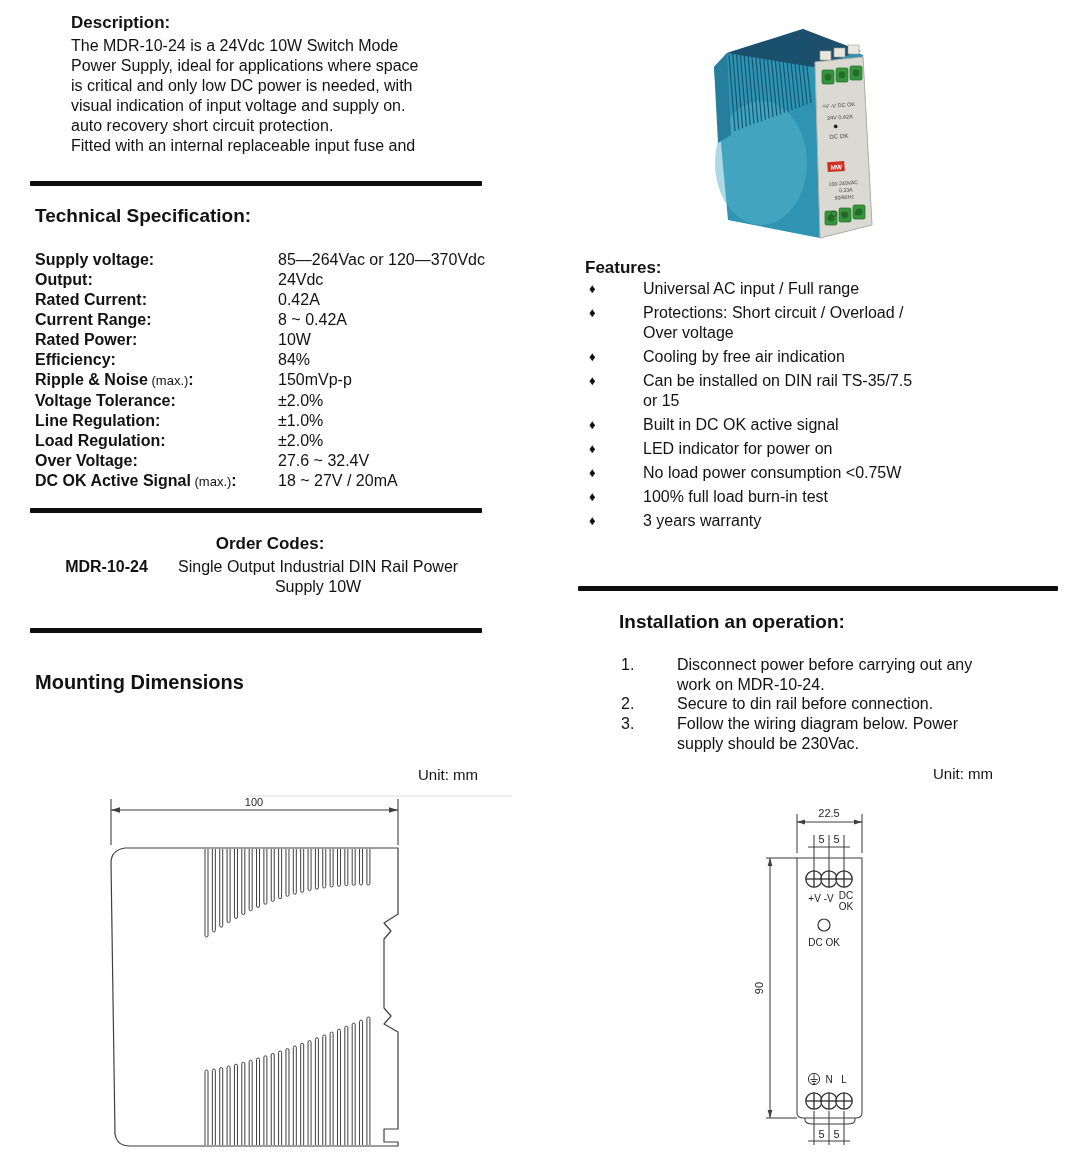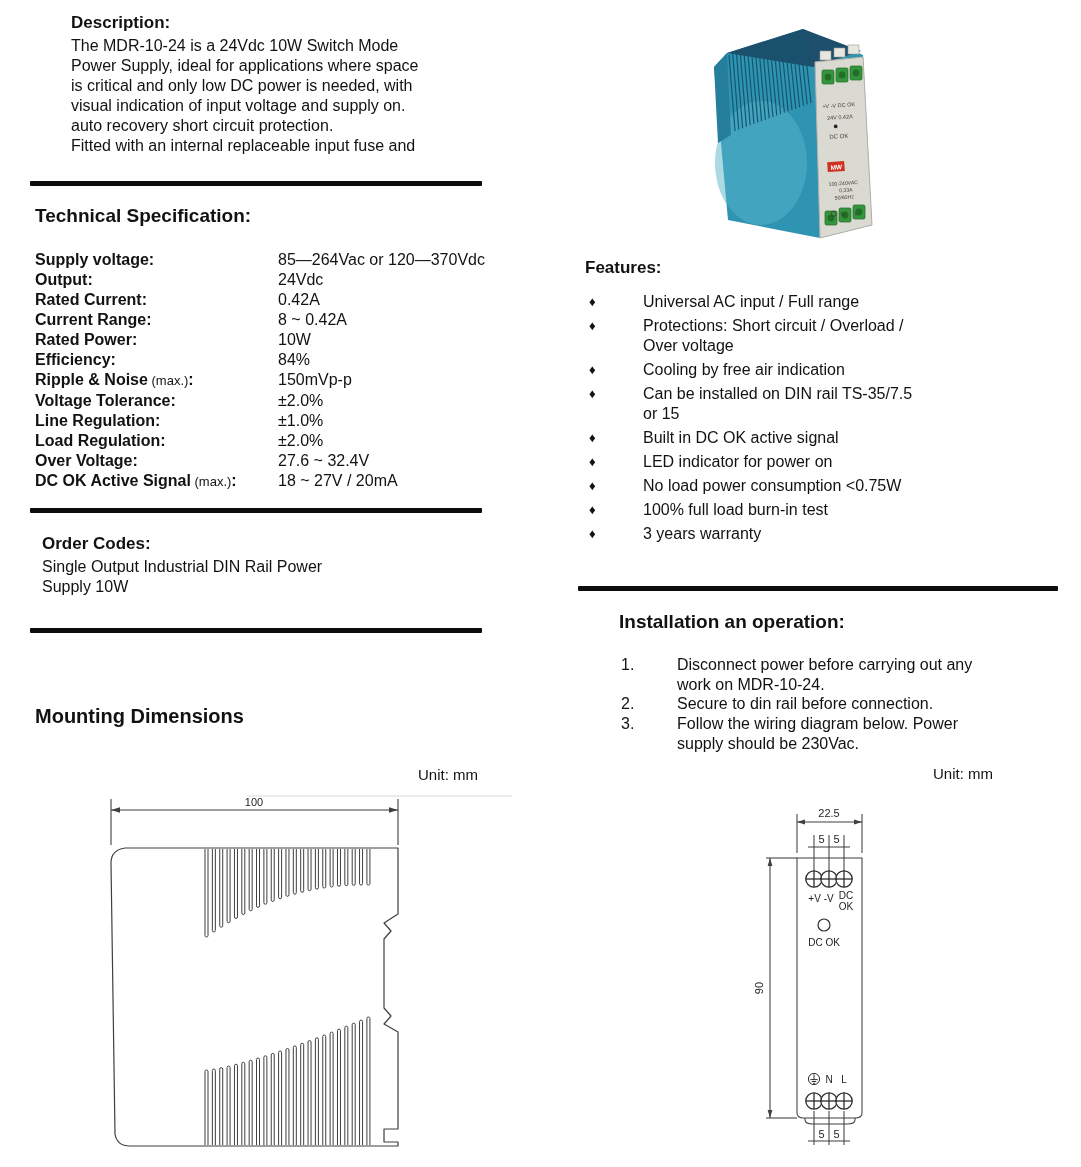--- a/index.html
+++ b/index.html
@@ -18,32 +18,32 @@
   #description{left:23px;top:13px;width:470px;margin-left:48px;}
   #description .h2{margin-bottom:3px;}
   
   #techspec-heading{left:35px;top:205px;}
   #spec-table{left:35px;top:250px;width:460px;}
   .spec-row{display:flex;font-size:16px;line-height:20px;}
   .spec-label{width:243px;flex:0 0 243px;font-weight:bold;}
   .spec-note{font-weight:normal;font-size:13px;}
   .spec-value{font-weight:normal;}
   
-  #ordercodes{left:42px;top:534px;width:470px;}
+  #ordercodes{left:35px;top:534px;width:470px;text-align:center;}
   #ordercodes .oc-row{display:flex;font-size:16px;line-height:20px;margin-top:3px;}
   #ordercodes .oc-code{width:143px;flex:0 0 143px;font-weight:bold;}
   #ordercodes .oc-desc{white-space:pre-line;}
   
-  #mounting-heading{left:35px;top:705px;}
+  #mounting-heading{left:35px;top:671px;}
   .unit-label{font-size:15px;}
   #unit-left{left:278px;top:766px;width:200px;text-align:right;}
   #unit-right{left:793px;top:765px;width:200px;text-align:right;}
   
   #features{left:585px;top:258px;width:480px;}
-  #features .h2{margin-bottom:14px;}
+  #features .h2{margin-bottom:1px;}
   .feat-item{position:relative;padding-left:58px;margin-bottom:4px;font-size:16px;line-height:20px;}
   .feat-bullet{position:absolute;left:4px;top:0px;font-size:13px;}
   .feat-text{white-space:pre-line;}
   
   #installation{left:619px;top:611px;width:480px;}
   #installation .h1{margin-bottom:22px;}
   .step-item{position:relative;padding-left:58px;font-size:16px;line-height:19.7px;}
   .step-num{position:absolute;left:2px;top:0;}
   .step-text{white-space:pre-line;}
   
@@ -123,20 +123,21 @@
       <span class="spec-label">DC OK Active Signal<span class="spec-note"> (max.)</span>:</span>
       <span class="spec-value">18 ~ 27V / 20mA</span>
     </div>
   </div>
 
 <div class="rule" style="left:30px;top:508px;width:452px;"></div>
 
 <section class="abs" id="ordercodes">
   <div class="h2">Order Codes:</div>
   <div class="oc-row">
+    <span class="oc-code">MDR-10-24</span>
     <span class="oc-desc">Single Output Industrial DIN Rail Power
 Supply 10W</span>
   </div>
 </section>
 
 <div class="rule" style="left:30px;top:628px;width:452px;"></div>
 
 <div class="abs h3" id="mounting-heading">Mounting Dimensions</div>
 
 <div class="abs unit-label" id="unit-left">Unit: mm</div>

